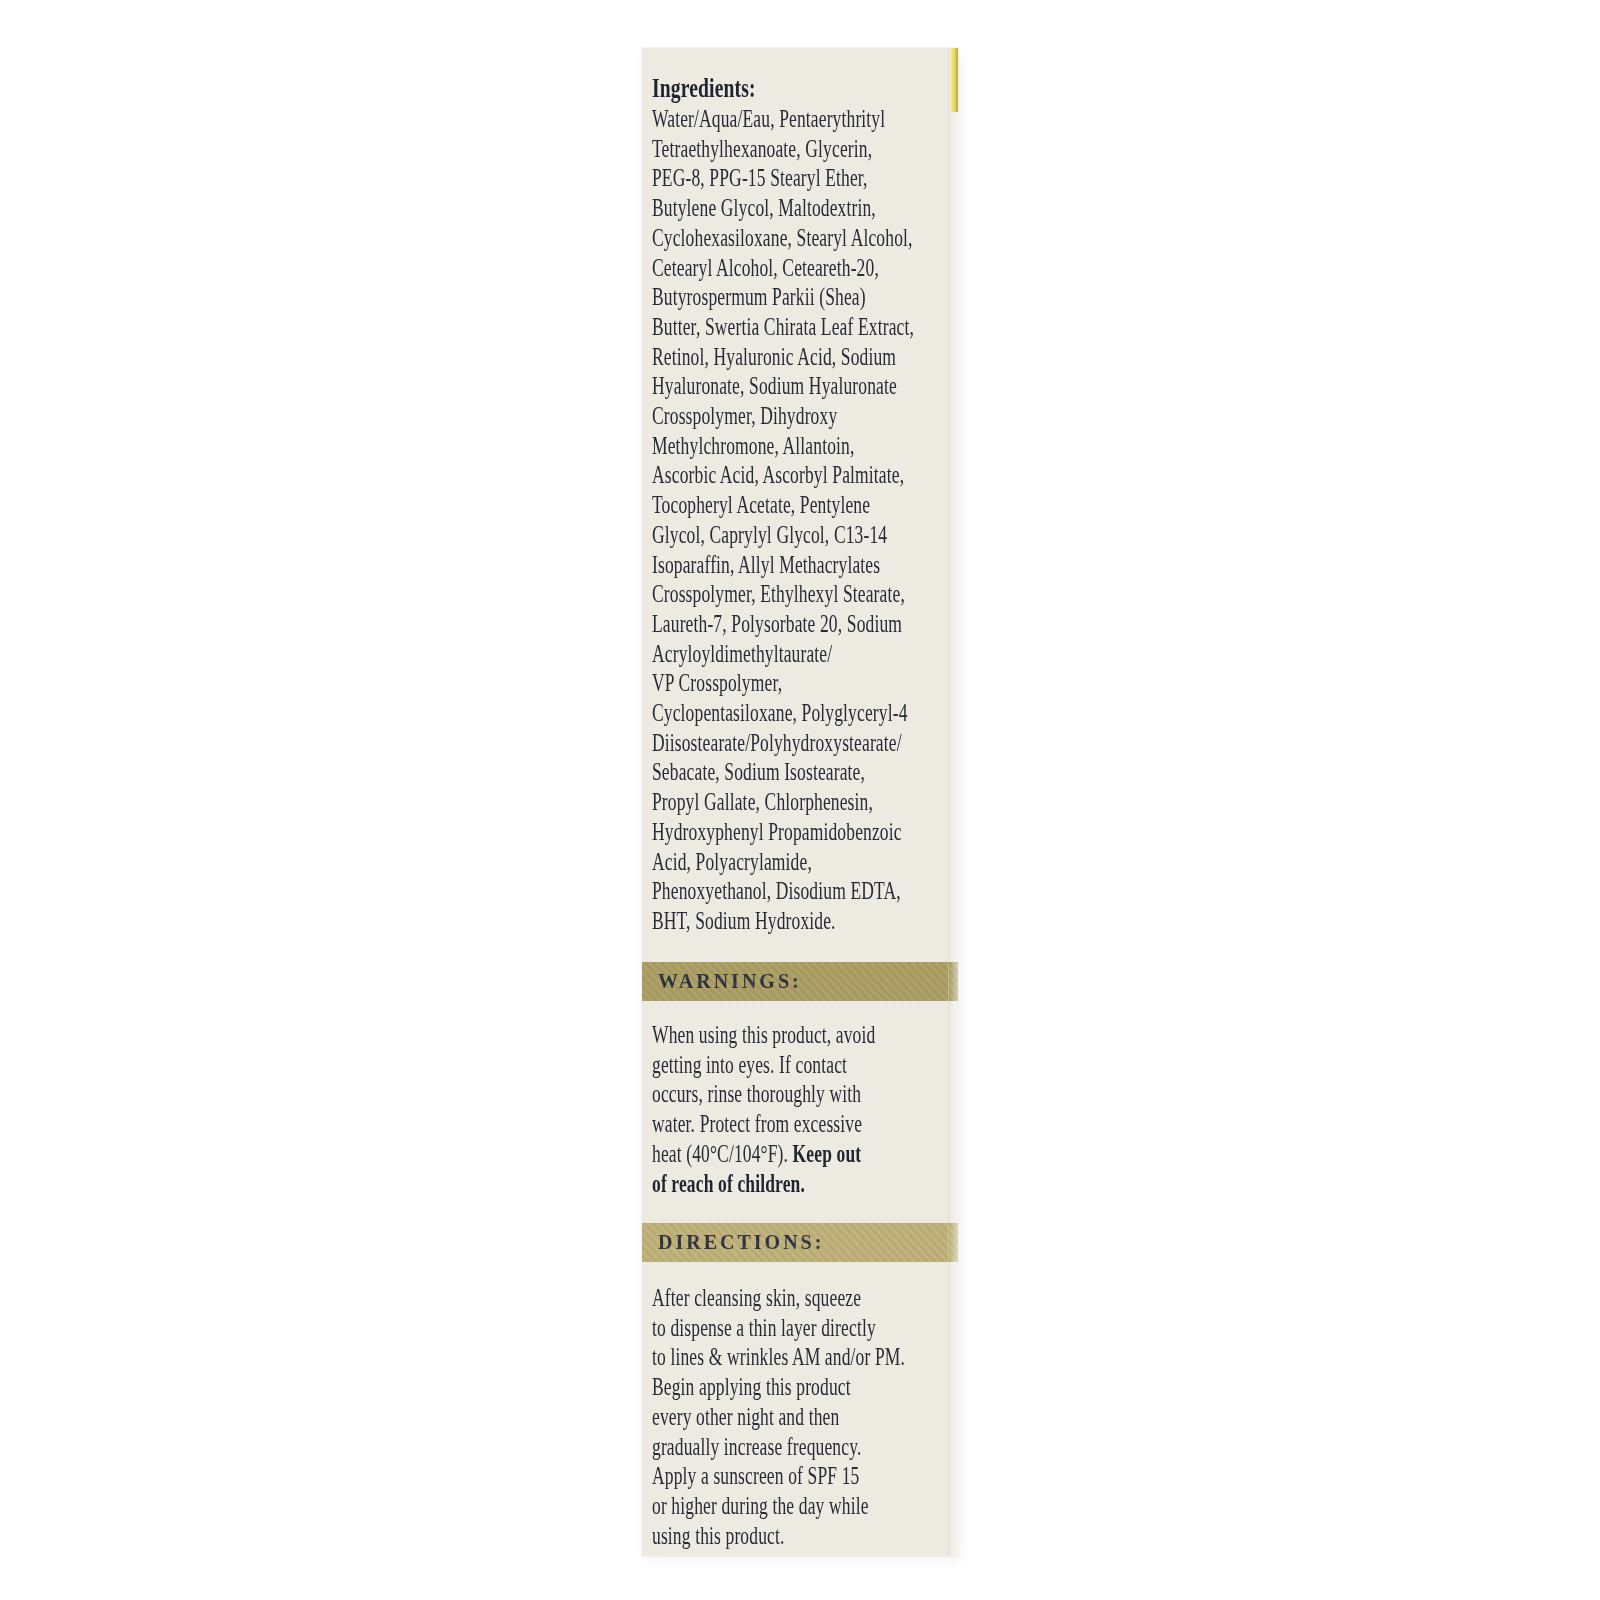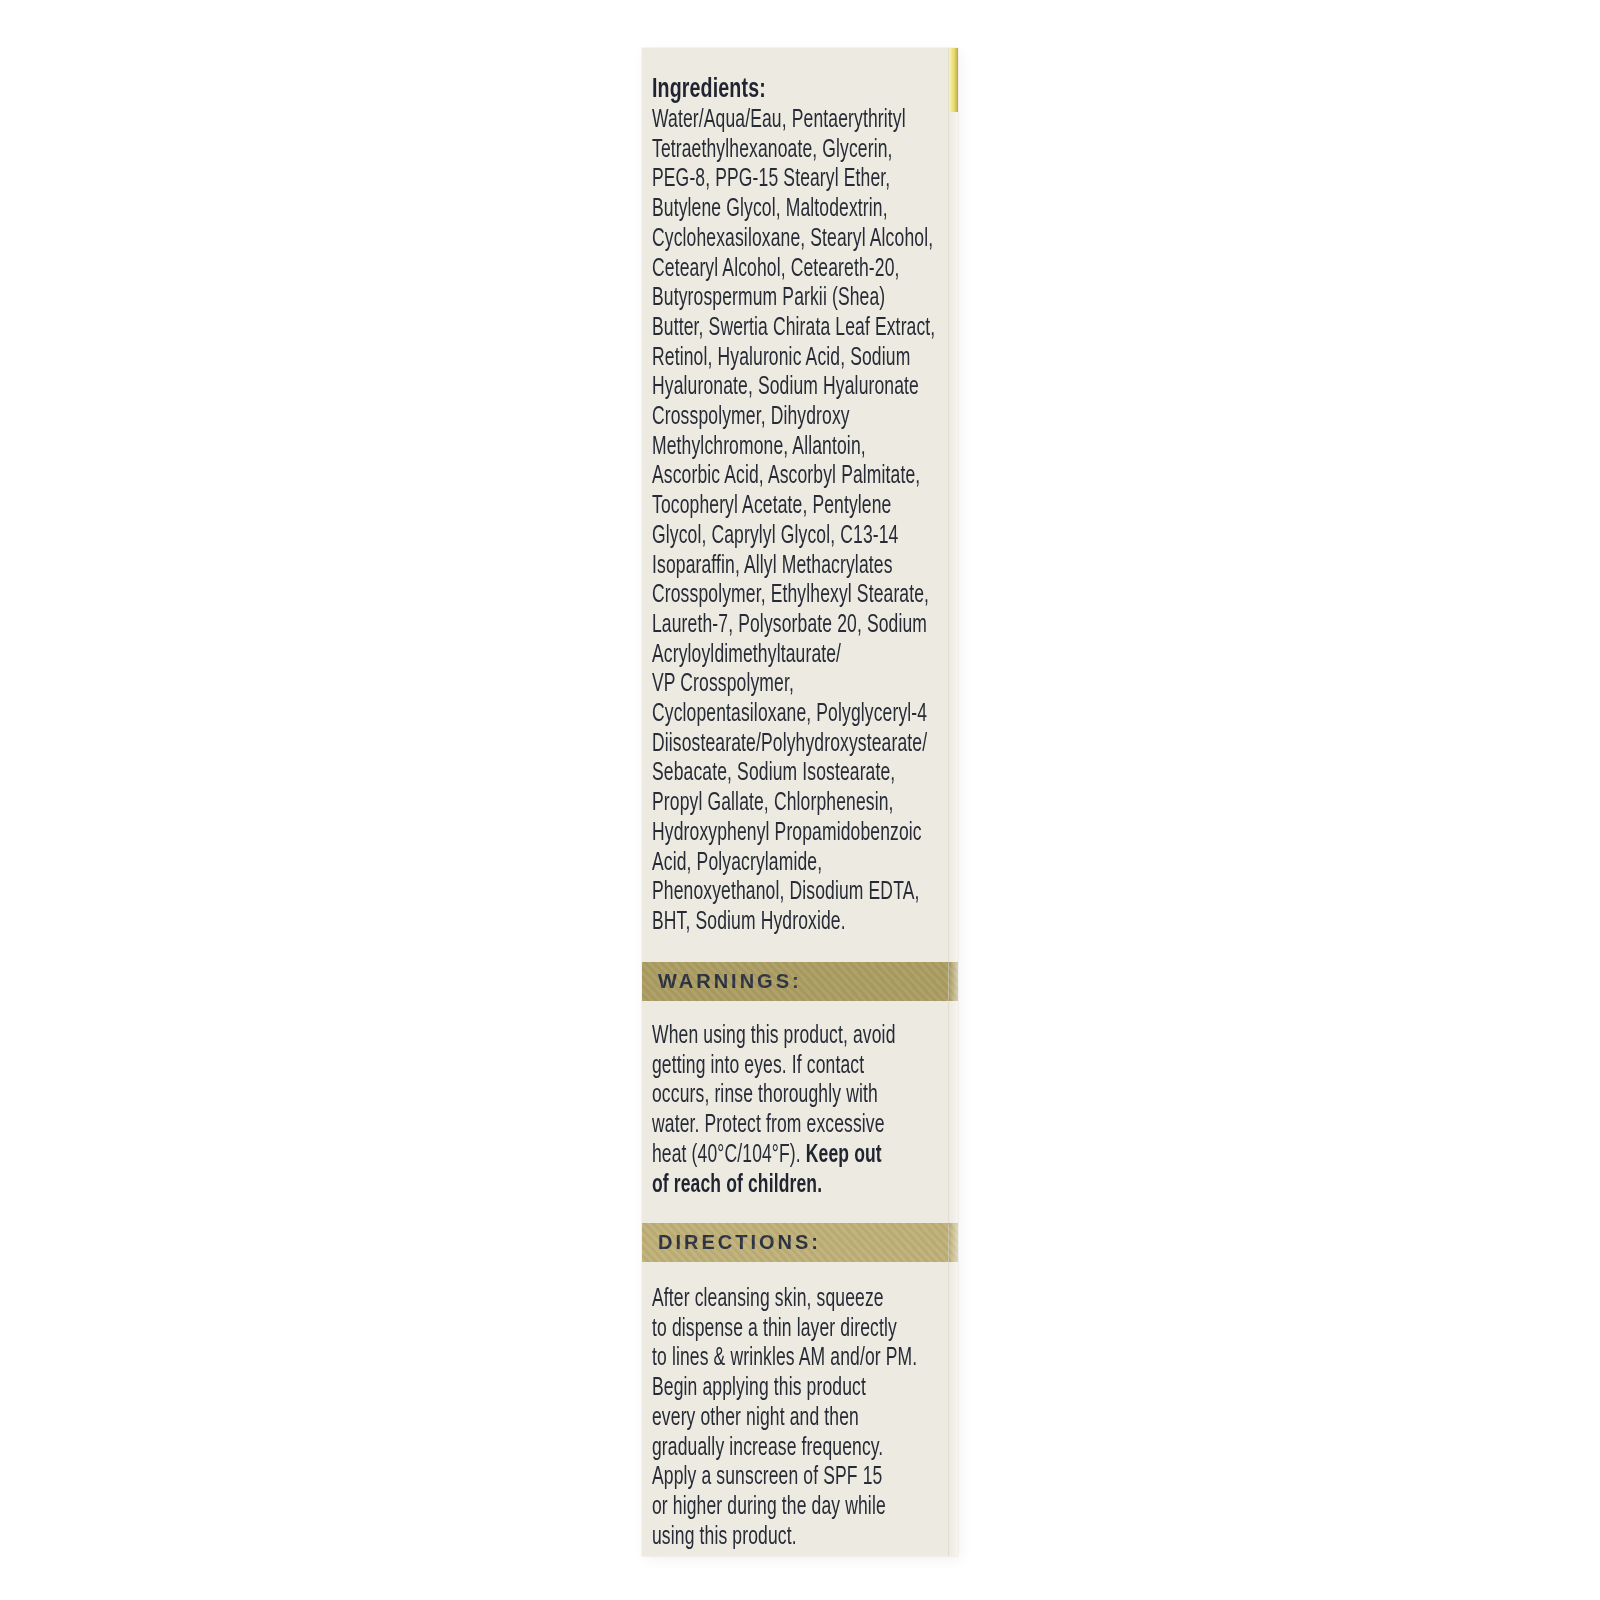--- a/index.html
+++ b/index.html
@@ -19,20 +19,21 @@
     background:var(--page-bg);
     font-family:"Liberation Sans", sans-serif;
     -webkit-font-smoothing:antialiased;
   }
   .stage{
     position:relative;
     width:1600px;
     height:1600px;
     background:var(--page-bg);
     overflow:hidden;
+    font-family:Liberation Serif, serif;
   }
   .panel{
     position:absolute;
     left:642px;
     top:48px;
     width:316px;
     height:1508px;
     background:var(--panel-bg);
     box-shadow:0 0 1px rgba(60,55,40,0.25), 3px 4px 12px rgba(60,55,40,0.06);
   }

